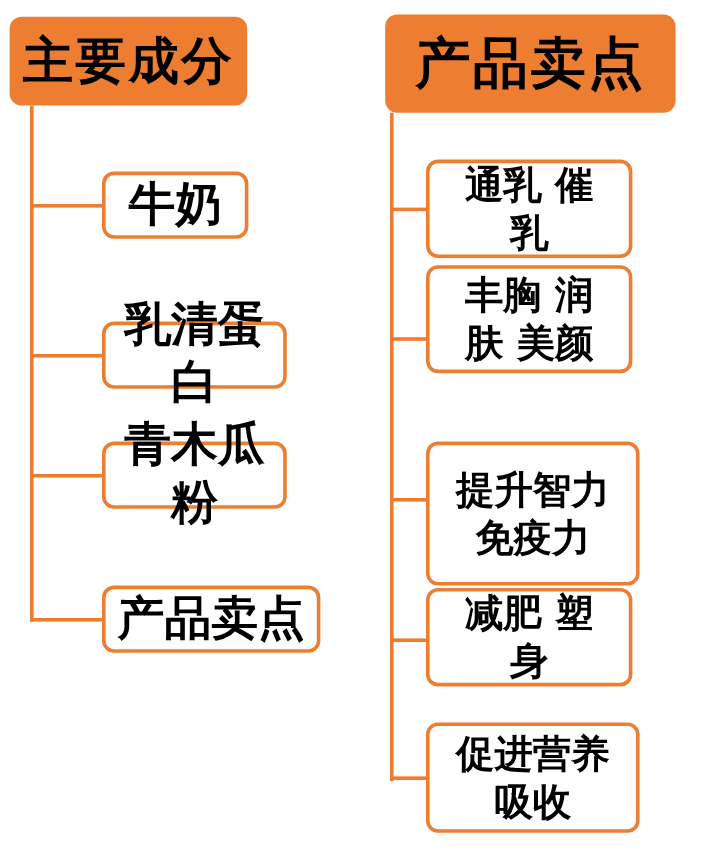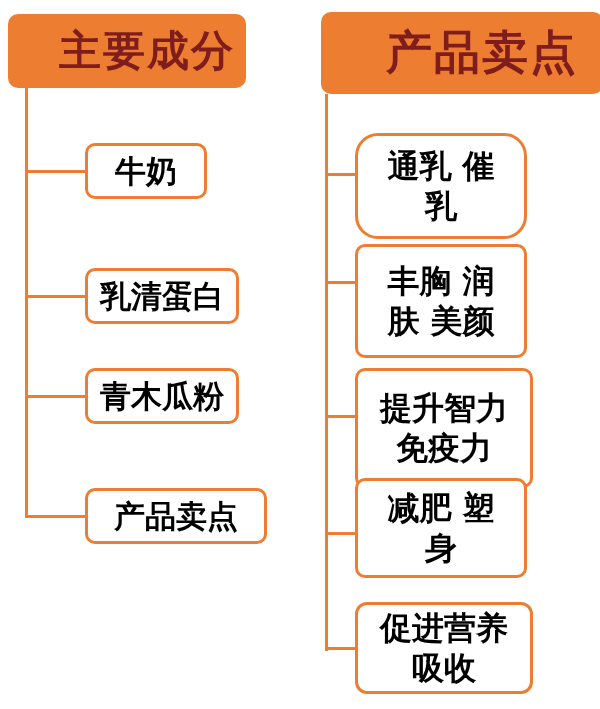--- a/index.html
+++ b/index.html
@@ -8,29 +8,28 @@
     position: relative;
     width: 600px;
     height: 709px;
     background: #ffffff;
     font-family: "DejaVu Sans", "Liberation Sans", sans-serif;
     overflow: hidden;
   }
   .node-header {
     position: absolute;
     background: var(--accent);
-    color: #7f1d1d;
+    color: #000000;
     font-weight: bold;
     display: flex;
     align-items: center;
     justify-content: center;
     border-radius: 10px;
     letter-spacing: 2px;
     text-align: center;
-    padding-left: 40px;
   }
   .node-child {
     position: absolute;
     background: #ffffff;
     border: 3px solid var(--accent);
     border-radius: 10px;
     color: #000000;
     font-weight: bold;
     display: flex;
     align-items: center;
@@ -43,41 +42,41 @@
   .vline, .hline { position: absolute; background: var(--accent); }
 
   
   .lt-header { left: 8px; top: 14px; width: 198px; height: 74px; font-size: 42px; }
   .lt-vline  { left: 25px; top: 88px; width: 3px; height: 430px; }
   .lt-stub   { left: 25px; width: 60px; height: 3px; }
   .lt-stub1  { top: 170px; }
   .lt-stub2  { top: 295px; }
   .lt-stub3  { top: 395px; }
   .lt-stub4  { top: 515px; }
-  .lt-box    { left: 85px; font-size: 31px; }
+  .lt-box    { left: 85px; font-size: 39px; }
   .lt-box1   { top: 143px; width: 122px; height: 56px; }
   .lt-box2   { top: 268px; width: 154px; height: 56px; }
   .lt-box3   { top: 368px; width: 154px; height: 56px; }
   .lt-box4   { top: 488px; width: 182px; height: 56px; }
 
   
   .rt-header { left: 305px; top: 12px; width: 242px; height: 82px; font-size: 46px; margin-left: 16px; }
   .rt-vline  { left: 325px; top: 94px; width: 3px; height: 557px; }
   .rt-stub   { left: 325px; width: 30px; height: 3px; }
   .rt-stub1  { top: 173px; }
   .rt-stub2  { top: 281px; }
   .rt-stub3  { top: 415px; }
   .rt-stub4  { top: 532px; }
   .rt-stub5  { top: 647px; }
   .rt-box    { left: 355px; font-size: 32px; }
-  .rt-box1   { top: 133px; width: 172px; height: 106px; border-radius: 23px; }
-  .rt-box2   { top: 244px; width: 172px; height: 114px; }
+  .rt-box1   { top: 133px; width: 172px; height: 82px; }
+  .rt-box2   { top: 221px; width: 172px; height: 90px; }
   .rt-box3   { top: 368px; width: 178px; height: 120px; }
-  .rt-box4   { top: 478px; width: 172px; height: 100px; }
-  .rt-box5   { top: 602px; width: 178px; height: 92px; border-radius: 12px; }
+  .rt-box4   { top: 490px; width: 172px; height: 82px; }
+  .rt-box5   { top: 602px; width: 178px; height: 92px; }
 </style>
 </head>
 <body>
 
 <div class="canvas">
 
   <div class="node-header lt-header">主要成分</div>
 
   <div class="vline lt-vline"></div>
   <div class="hline lt-stub lt-stub1"></div>

